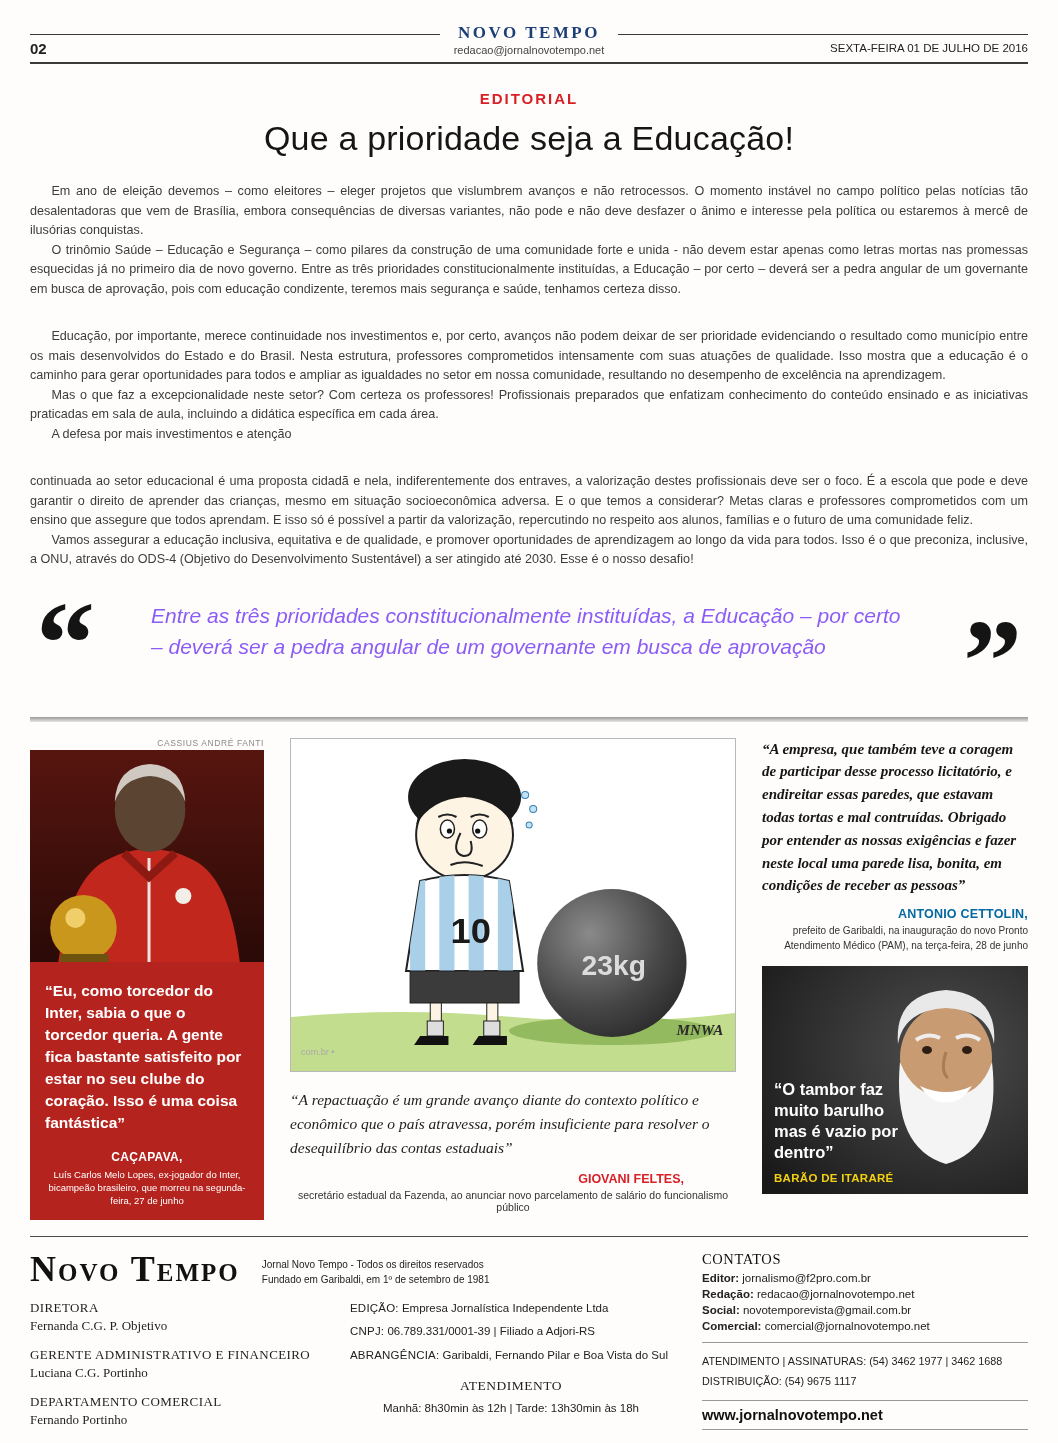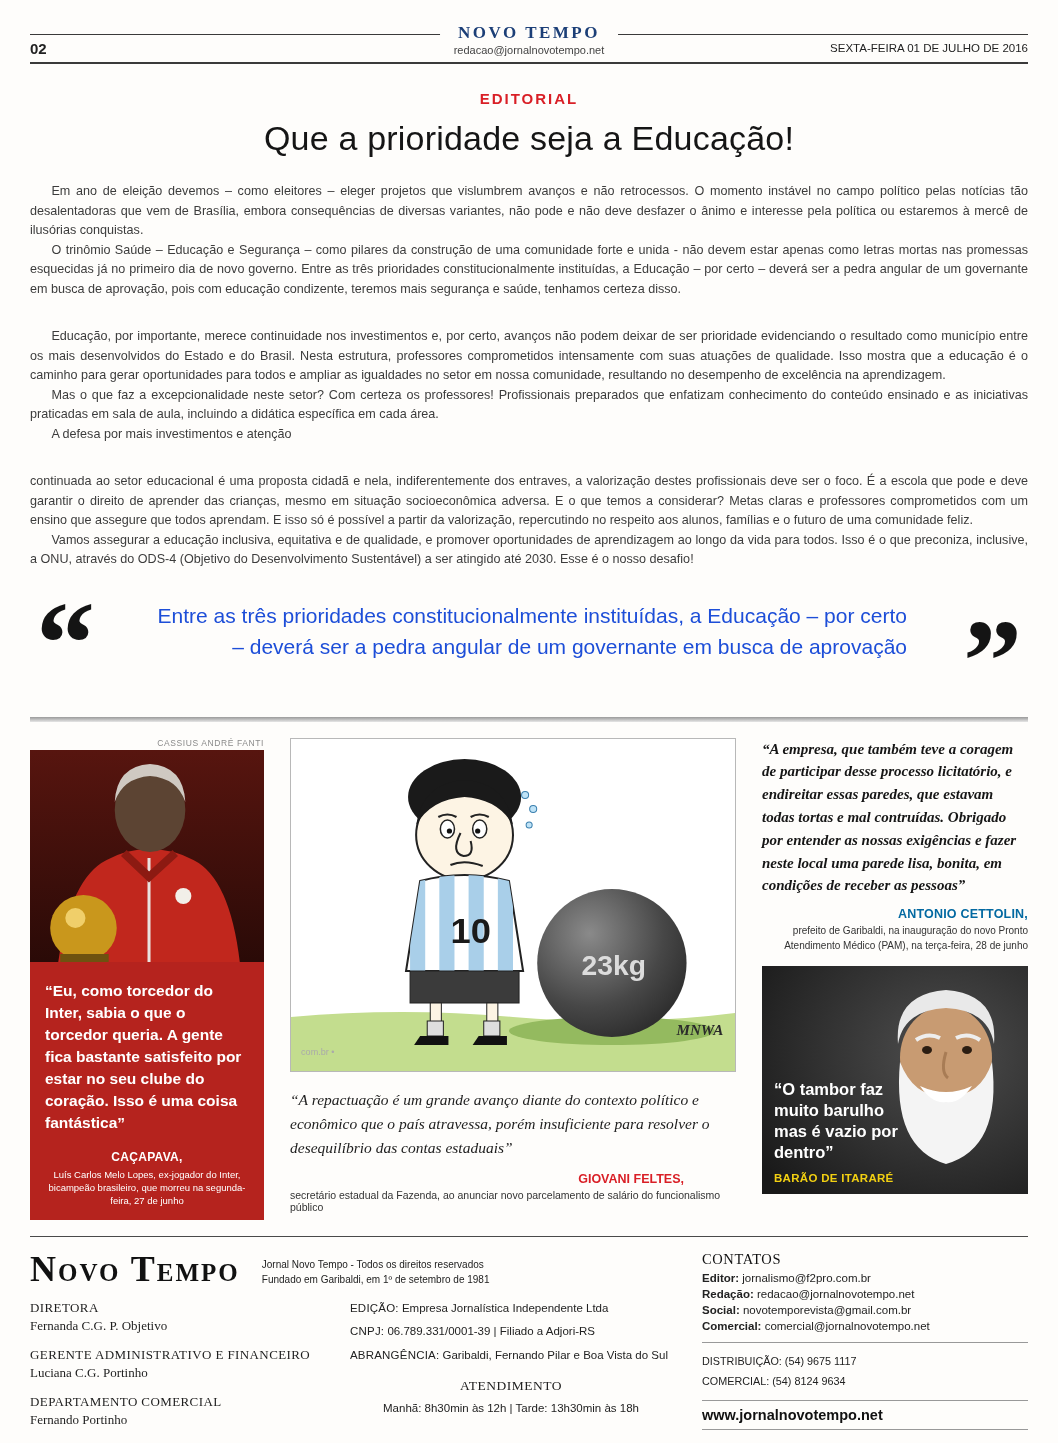--- a/index.html
+++ b/index.html
@@ -28,42 +28,42 @@
   .columns { display: flex; gap: 28px; flex-direction: column; }
   .col { flex: 1; font-size: 12.6px; line-height: 1.55; text-align: justify; color: #3c3c3c; }
   .col p { text-indent: 1.7em; }
   .col p.no-indent { text-indent: 0; }
 
   
   .pullquote { display: flex; align-items: flex-start; margin: 26px 6px 0; }
   .quote-glyph { font-family: "Liberation Serif", serif; font-weight: bold; font-size: 118px; line-height: 0.55; color: #141414; }
   .quote-glyph.open { margin-top: 16px; }
   .quote-glyph.close { margin-top: 34px; }
-  .pullquote-text { flex: 1; text-align: right; color: #1d4ed8; font-size: 21px; line-height: 1.5; padding: 4px 56px 0; }
+  .pullquote-text { flex: 1; text-align: left; font-style: italic; color: #8b5cf6; font-size: 21px; line-height: 1.5; padding: 4px 56px 0; }
 
   .divider-bar { height: 5px; background: linear-gradient(#9a9a9a, #e6e6e6); margin-top: 22px; }
 
   
   .features { display: flex; gap: 26px; margin-top: 16px; }
   .feature-left { width: 234px; flex: none; }
   .feature-center { flex: 1; min-width: 0; }
   .feature-right { width: 266px; flex: none; }
 
   .photo-credit { text-align: right; font-size: 8.5px; letter-spacing: 0.6px; color: #8a8a8a; margin-bottom: 2px; }
   .inter-photo svg { display: block; width: 100%; height: 212px; }
   .inter-box { background: #b5231e; color: #fff; padding: 18px 15px 12px; }
   .inter-quote { font-weight: bold; font-size: 15.5px; line-height: 1.42; }
   .inter-source-name { text-align: center; font-weight: bold; font-size: 12px; margin-top: 16px; letter-spacing: 0.3px; }
   .inter-source-desc { text-align: center; font-size: 9.5px; line-height: 1.4; margin-top: 4px; }
 
   .cartoon-frame { border: 1px solid #b8b8b8; }
   .cartoon-frame svg { display: block; width: 100%; height: 332px; }
   .feltes-quote { font-family: "Liberation Serif", serif; font-style: italic; font-size: 15.5px; line-height: 1.55; color: #1d1d1d; margin-top: 16px; }
   .feltes-name { color: #d91f26; font-weight: bold; font-size: 12.5px; text-align: right; margin: 12px 52px 0 0; }
-  .feltes-desc { font-size: 10.5px; color: #333; text-align: left; margin-top: 3px; }
+  .feltes-desc { font-size: 10.5px; color: #333; text-align: center; margin-top: 3px; }
 
   .cettolin-quote { font-family: "Liberation Serif", serif; font-style: italic; font-weight: bold; font-size: 15px; line-height: 1.52; color: #161616; }
   .cettolin-name { color: #0369a1; font-weight: bold; font-size: 12.5px; text-align: right; margin-top: 10px; letter-spacing: 0.2px; }
   .cettolin-desc { font-size: 10px; line-height: 1.45; color: #333; text-align: right; margin-top: 3px; }
 
   .barao-box { position: relative; margin-top: 13px; height: 228px; }
   .barao-box svg { display: block; width: 100%; height: 100%; }
   .barao-overlay { position: absolute; left: 12px; bottom: 10px; }
   .barao-quote { color: #fff; font-weight: bold; font-size: 16.5px; line-height: 1.28; width: 138px; }
   .barao-name { color: #f2d012; font-weight: bold; font-size: 11.5px; margin-top: 9px; letter-spacing: 0.3px; }
@@ -326,22 +326,22 @@
       <div class="contact-line">
         <span class="contact-label">Social:</span>
         <span>novotemporevista@gmail.com.br</span>
       </div>
       <div class="contact-line">
         <span class="contact-label">Comercial:</span>
         <span>comercial@jornalnovotempo.net</span>
       </div>
 
       <div class="contacts-phones">
+        <div>ATENDIMENTO | ASSINATURAS: (54) 3462 1977 | 3462 1688</div>
         <div>DISTRIBUIÇÃO: (54) 9675 1117</div>
-        <div>COMERCIAL: (54) 8124 9634</div>
       </div>
 
       <div class="website-line">www.jornalnovotempo.net</div>
 
       <div class="address">
         <div>Rua Júlio de Castilhos, 42 Sala 207</div>
         <div>Centro | Garibaldi - CEP 95720-000</div>
       </div>
     </div>
   </footer>

